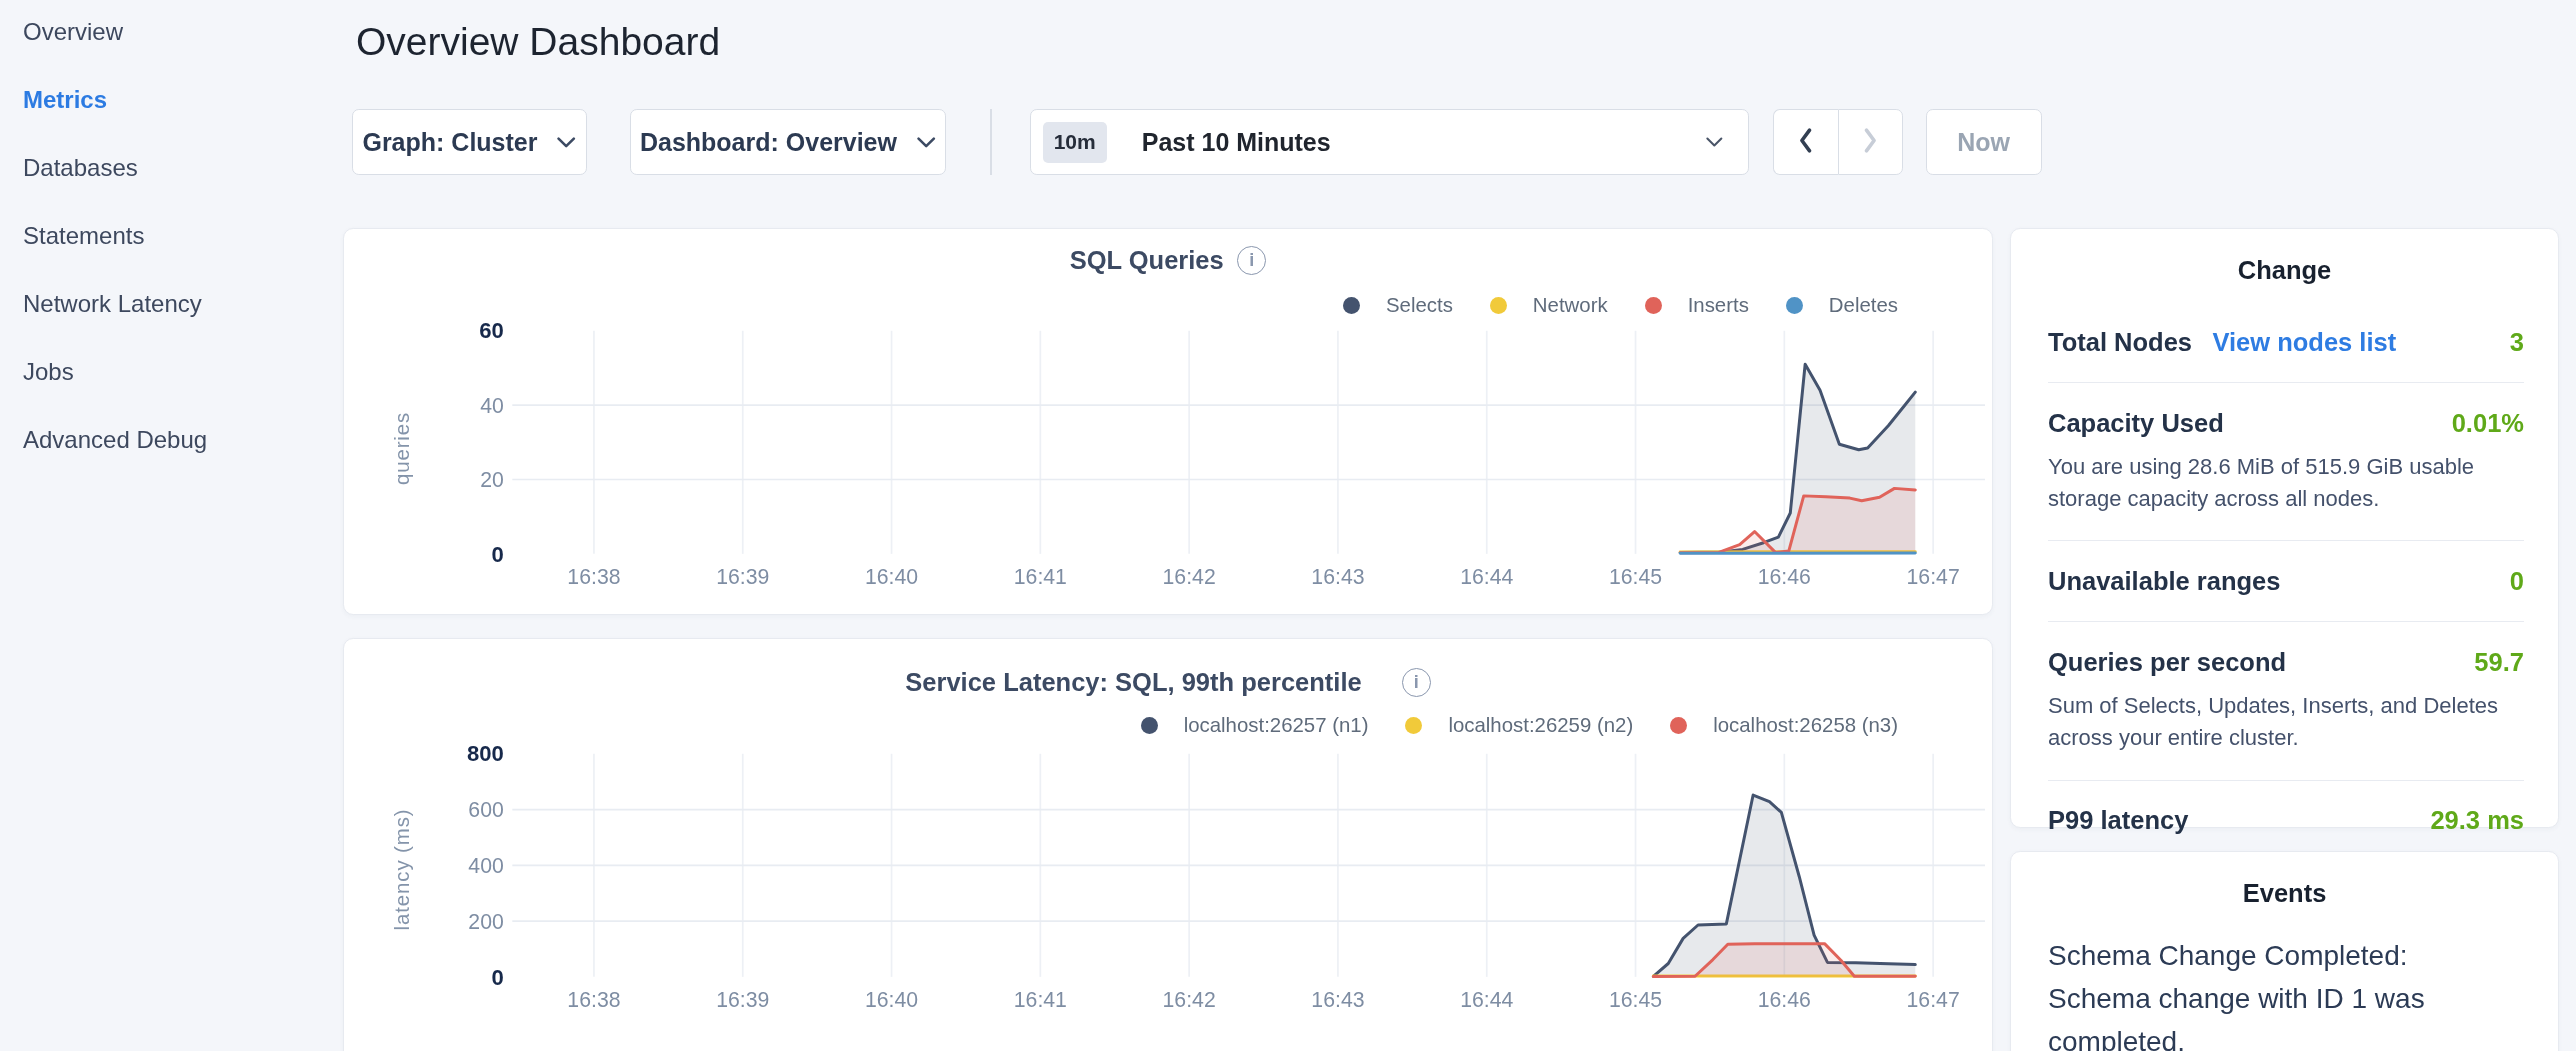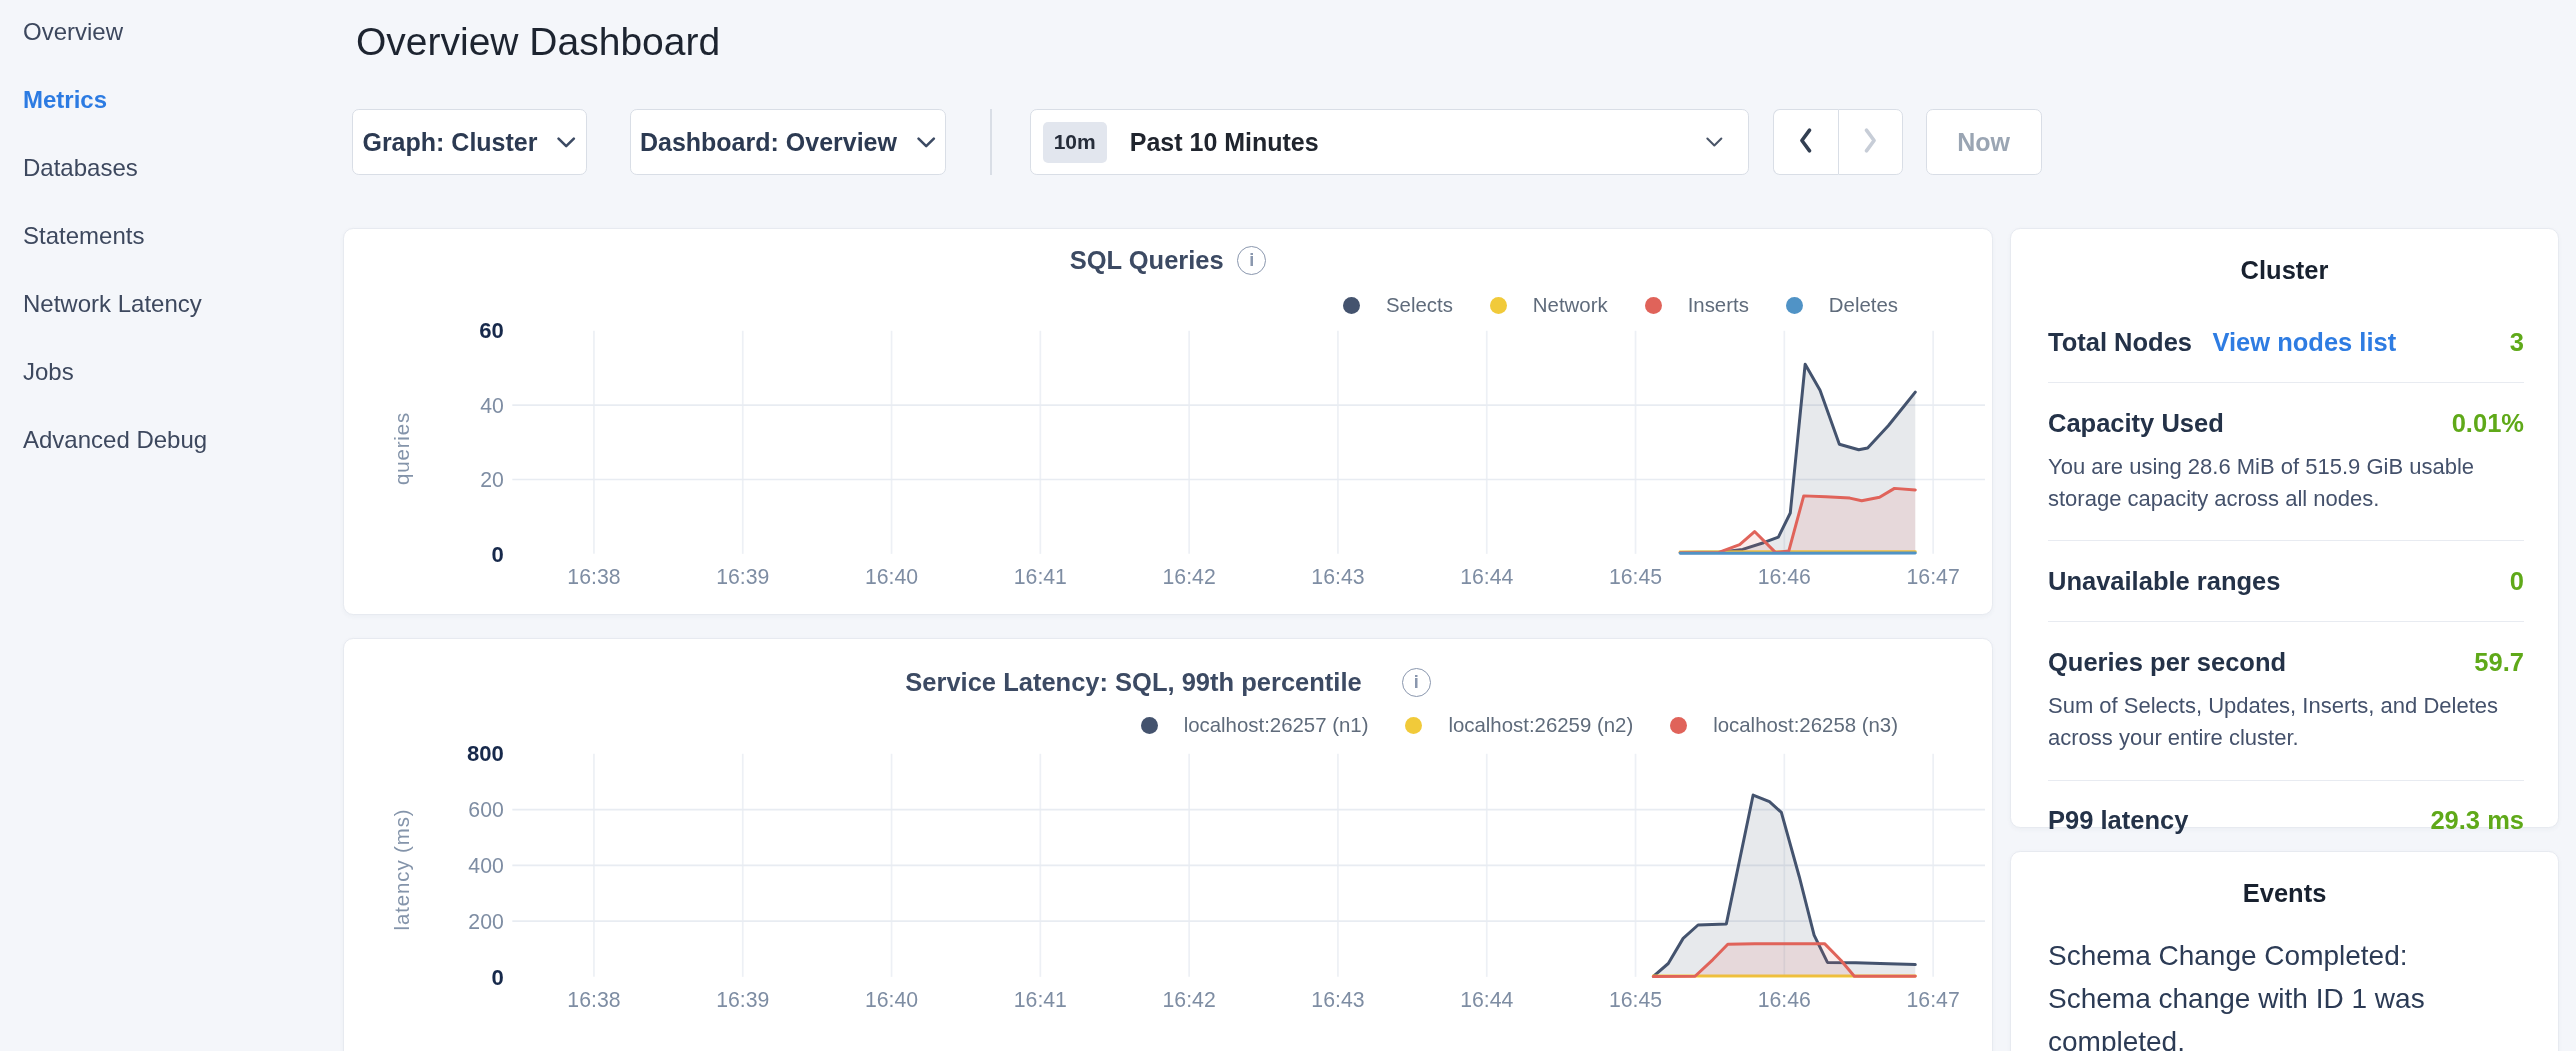--- a/index.html
+++ b/index.html
@@ -14,21 +14,21 @@
   .sidebar { position:absolute; left:0; top:0; width:340px; padding:15.3px 0 0 23px; }
   .side-item { display:block; font-size:24px; line-height:34px; margin-bottom:34px;
                color:#3d485e; text-decoration:none; cursor:pointer; }
   .side-item.active { color:#2c7be2; font-weight:bold; }
 
   
   .page-title { position:absolute; left:356px; top:20.4px; margin:0;
                 font-size:39px; font-weight:400; color:#1d2430; }
   .toolbar { position:absolute; left:352px; top:109px; height:66px; display:flex; align-items:stretch; }
   .btn { background:#fff; border:1.7px solid #d9dee6; border-radius:6.8px;
-         display:flex; align-items:center; cursor:pointer; }
+         display:flex; align-items:center; cursor:pointer;gap:12px; }
   .dd { justify-content:center; gap:18.7px; font-size:25px; font-weight:bold; color:#2c3a52; }
   .dd-graph { width:235px; }
   .dd-dash  { width:316px; margin-left:43px; }
   .vdivider { width:1.7px; background:#d9dee6; margin-left:44px; }
   .timepicker { width:719px; margin-left:38px; padding:0 24px 0 12px; }
   .badge { background:#e2e6ee; border-radius:5.1px; padding:8.5px 11px;
            font-size:21px; font-weight:bold; color:#262d3a; }
   .time-label { margin-left:23px; font-size:25px; font-weight:bold; color:#20252e; }
   .timepicker .chev { margin-left:auto; }
   .chev { display:flex; align-items:center; }
@@ -283,21 +283,21 @@
         <path d="M1400.0 276.0 L 1554.0 276.0 L 1708.0 276.0" fill="none" stroke="#f1ca3a" stroke-width="3.5" stroke-linejoin="round" stroke-linecap="round"></path>
       </g>
       <g>
         <path d="M1400.0 276.7 L 1449.0 276.3 L 1470.0 256.7 L 1487.5 238.7 L 1519.0 238.0 L 1601.3 238.0 L 1620.5 257.4 L 1636.3 276.3 L 1708.0 276.3 L 1708.0 277 L 1400.0 277 Z" fill="rgba(224,99,90,0.12)" stroke="none"></path>
         <path d="M1400.0 276.7 L 1449.0 276.3 L 1470.0 256.7 L 1487.5 238.7 L 1519.0 238.0 L 1601.3 238.0 L 1620.5 257.4 L 1636.3 276.3 L 1708.0 276.3" fill="none" stroke="#e0635a" stroke-width="3.5" stroke-linejoin="round" stroke-linecap="round"></path>
       </g>
     </svg>
 </section>
 
 <aside class="card" id="summary-card">
-  <h2 class="panel-title">Cluster</h2>
+  <h2 class="panel-title">Change</h2>
   <div class="sum-rows">
       <div class="sum-row">
         <div class="sum-head">
           <span class="sum-label">Total Nodes</span>
           <a class="sum-link">View nodes list</a>
           <span class="sum-value">3</span>
         </div>
       </div>
       <div class="sum-row">
         <div class="sum-head">

